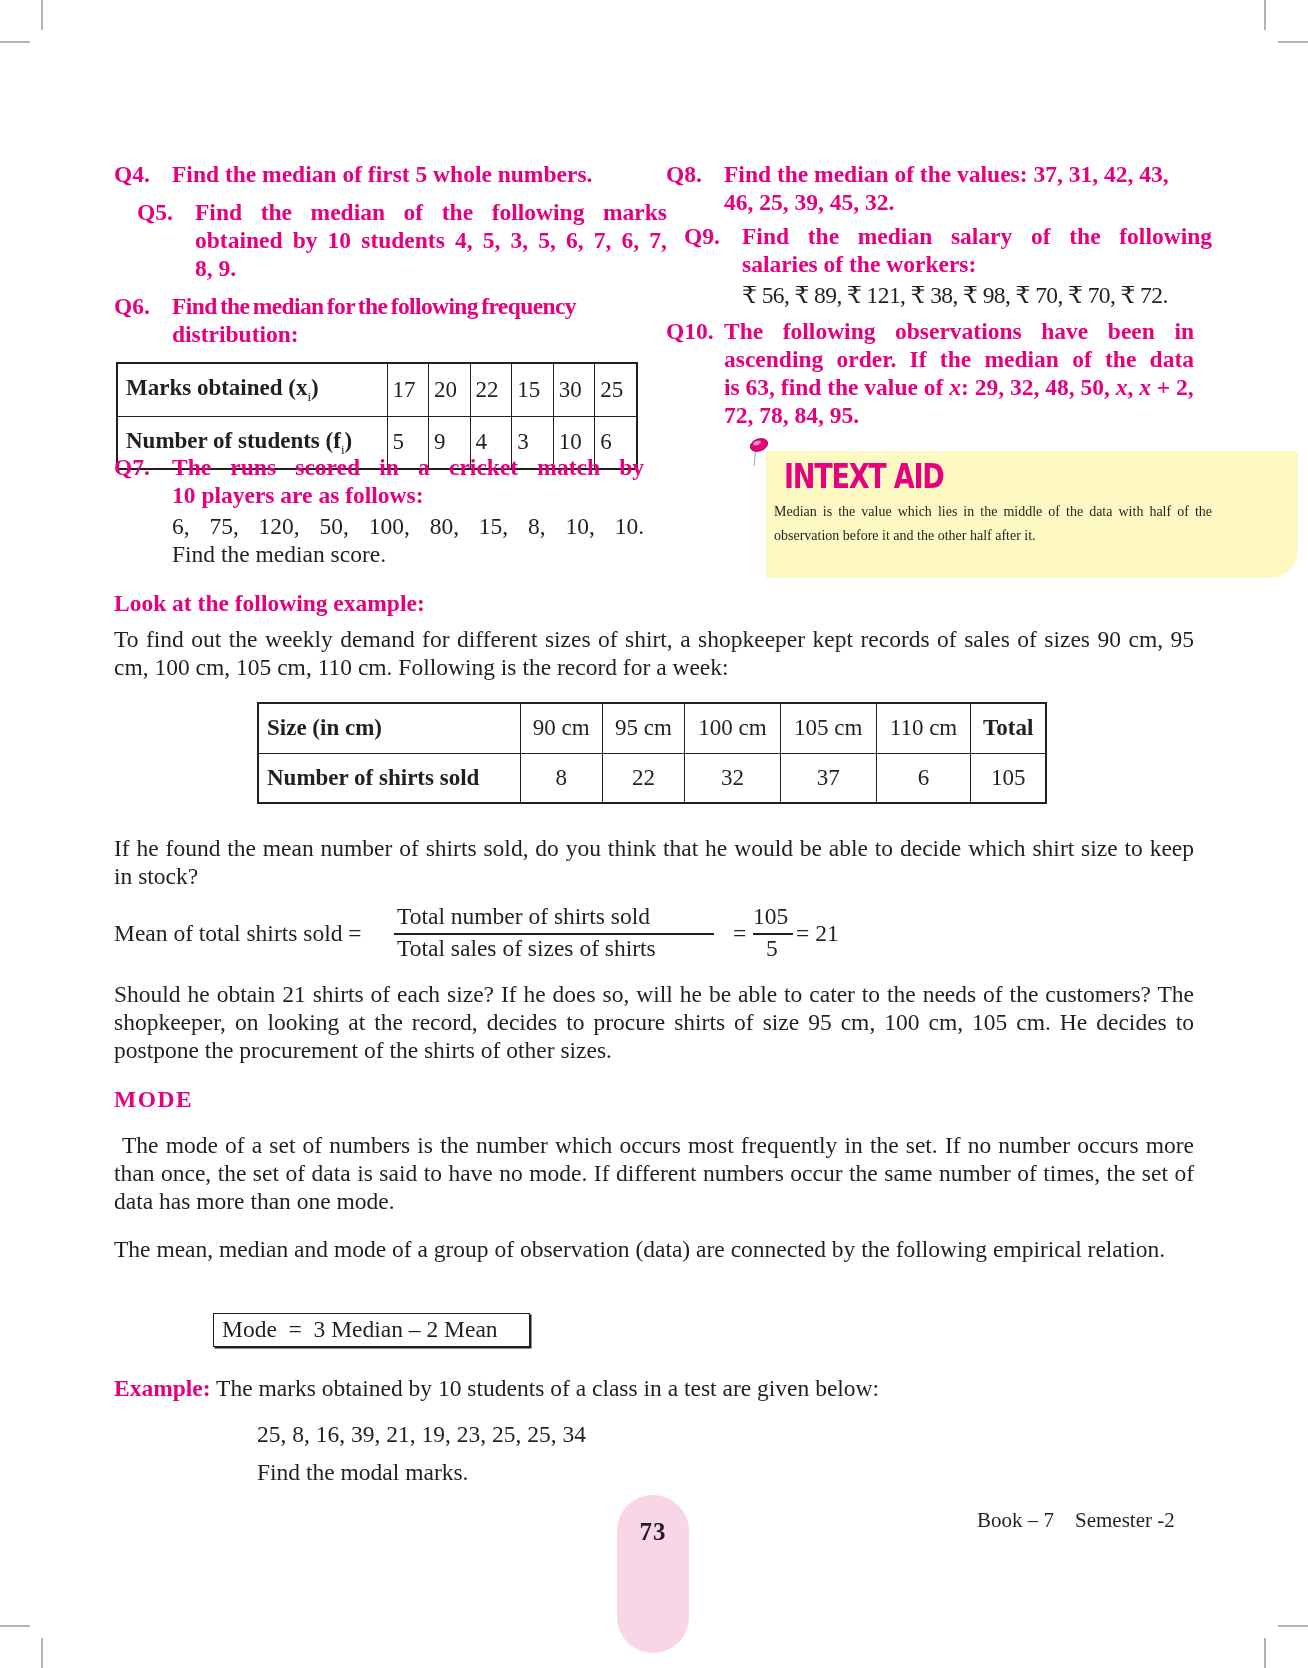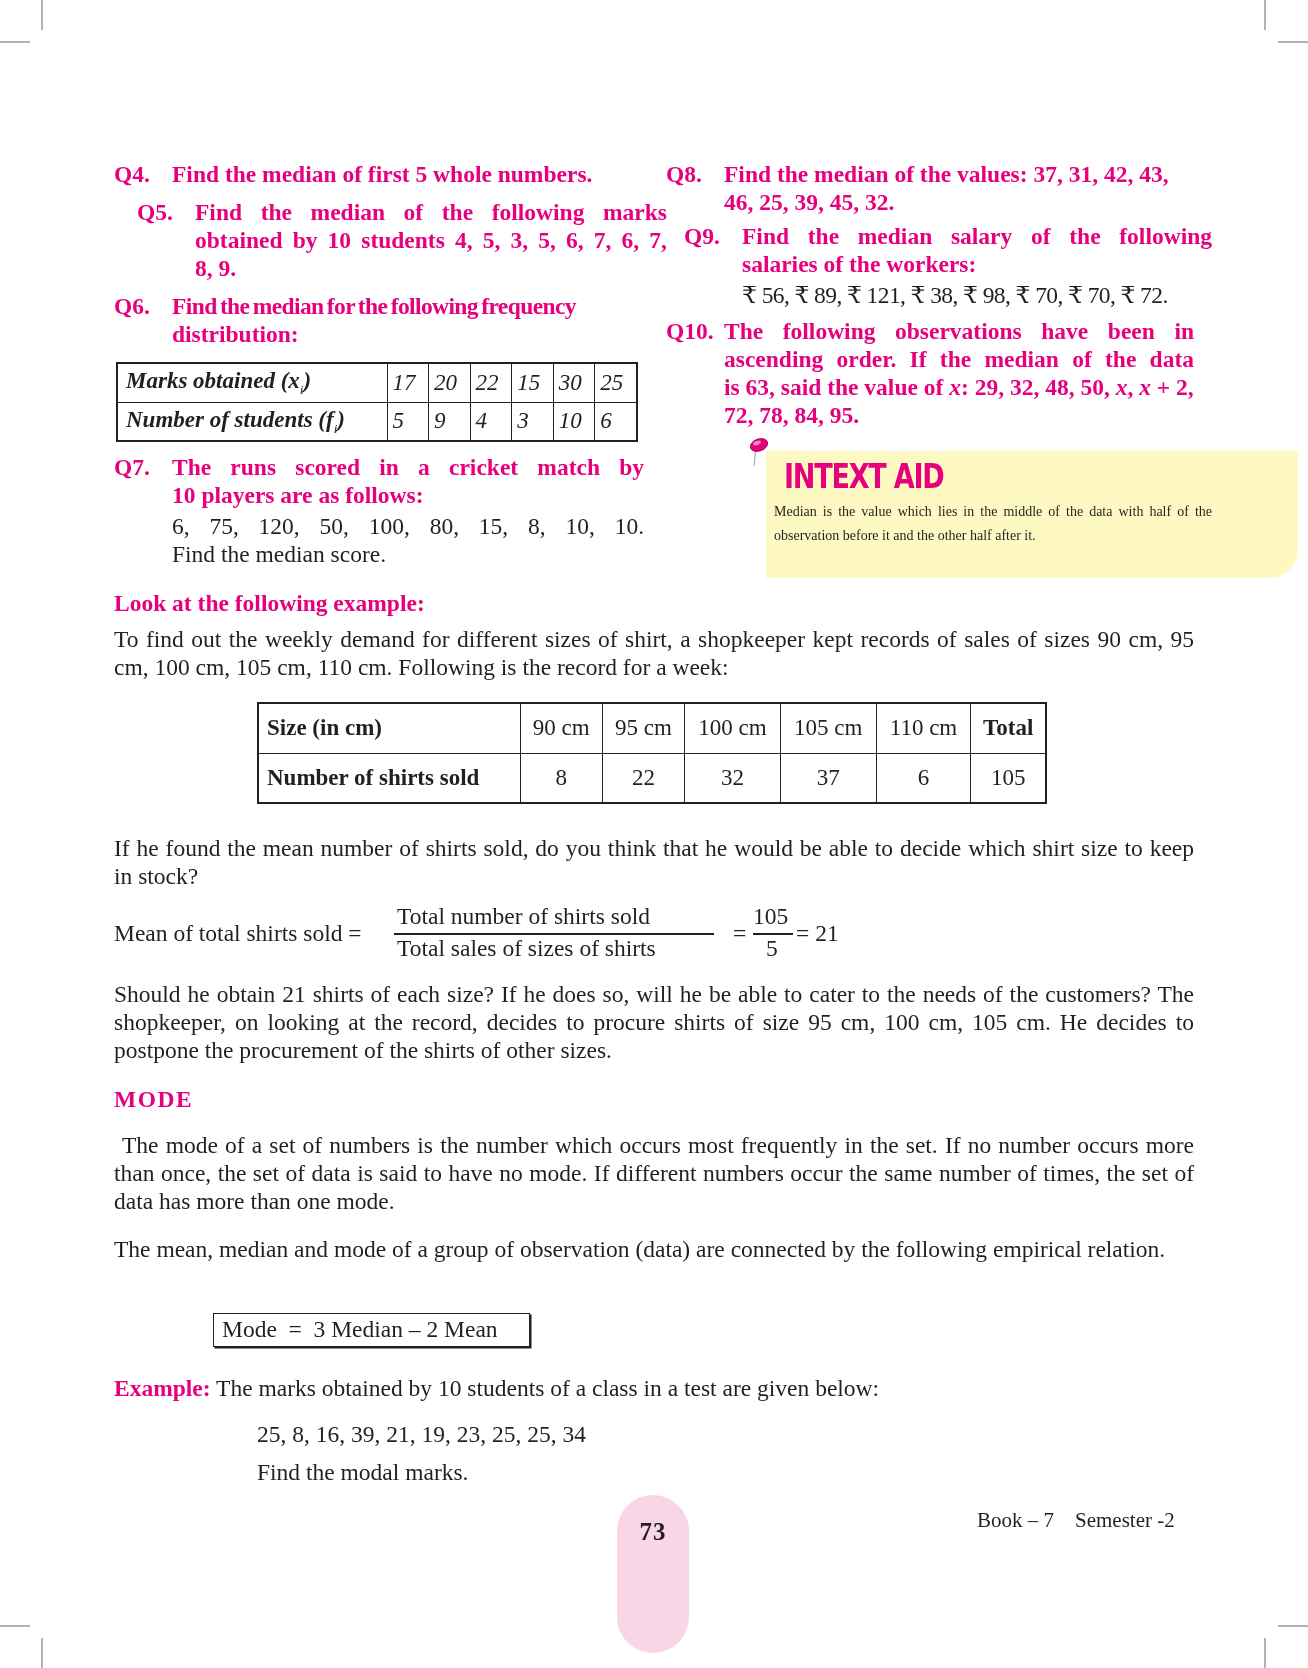--- a/index.html
+++ b/index.html
@@ -10,21 +10,21 @@
 
   .pink { color: #e6007e; }
   .q { position: absolute; font-weight: bold; color: #e6007e; font-size: 23.5px; line-height: 28px; }
   .q .num { position: absolute; left: 0; top: 0; }
   .q .txt { position: absolute; left: 58px; top: 0; text-align: justify; text-align-last: left; }
   .plain { font-weight: normal; color: #231f20; }
 
   .body-text { position: absolute; font-size: 23.5px; line-height: 28px; color: #231f20; text-align: justify; }
 
   table.ft { position: absolute; border-collapse: collapse; border: 2px solid #231f20; font-size: 23px; }
-  table.ft td { border: 1.5px solid #231f20; height: 37px; padding: 4px 4px; white-space: nowrap; font-style: italic; }
+  table.ft td { border: 1.5px solid #231f20; height: 37px; padding: 11px 4px; white-space: nowrap; }
   table.ft td.hd { font-weight: bold; padding-left: 8px; }
   table.ft td.v { text-align: left; padding-left: 5px; }
 
   table.st { position: absolute; border-collapse: collapse; border: 2px solid #231f20; font-size: 23px; }
   table.st td { border: 1.5px solid #231f20; height: 50px; text-align: center; white-space: nowrap; padding: 0 6px; }
   table.st td.hd { font-weight: bold; text-align: left; padding-left: 8px; }
   table.st td.bold { font-weight: bold; }
 
   .aid { position: absolute; left: 742px; top: 451px; width: 532px; height: 127px; background: #fef9c3; border-bottom-right-radius: 28px; margin-left: 24px; }
   .aid-title { position: absolute; left: 18px; top: 6px; font-family: "DejaVu Sans", sans-serif; font-weight: bold; font-size: 33px; color: #e6007e; letter-spacing: -1.5px; transform: scaleX(0.82); transform-origin: left top; }
@@ -122,21 +122,21 @@
     <div>salaries of the workers:</div>
     <div class="plain" style="margin-top:3px;letter-spacing:-0.6px;white-space:nowrap;">₹ 56, ₹ 89, ₹ 121, ₹ 38, ₹ 98, ₹ 70, ₹ 70, ₹ 72.</div>
   </div>
 </div>
 
 <div class="q" style="left:666px;top:317px;width:530px;height:112px;">
   <span class="num">Q10.</span>
   <div class="txt" style="width:470px;">
     <div style="text-align-last:justify;">The following observations have been in</div>
     <div style="text-align-last:justify;">ascending order. If the median of the data</div>
-    <div style="white-space:nowrap;"><span>is 63, said the value of </span><i>x</i><span>: 29, 32, 48, 50, </span><i>x</i><span>, </span><i>x</i><span> + 2,</span></div>
+    <div style="white-space:nowrap;"><span>is 63, find the value of </span><i>x</i><span>: 29, 32, 48, 50, </span><i>x</i><span>, </span><i>x</i><span> + 2,</span></div>
     <div>72, 78, 84, 95.</div>
   </div>
 </div>
 
 <div class="aid">
   <div class="aid-title">INTEXT AID</div>
   <div class="aid-text">Median is the value which lies in the middle of the data with half of the observation before it and the other half after it.</div>
 </div>
 <svg class="pin" viewBox="0 0 22 30">
   <line x1="8" y1="10" x2="6" y2="29" stroke="#b0b0b0" stroke-width="1.2"></line>

